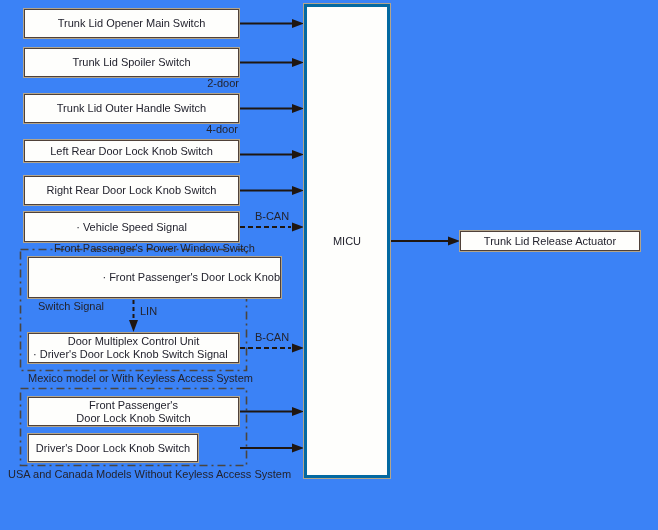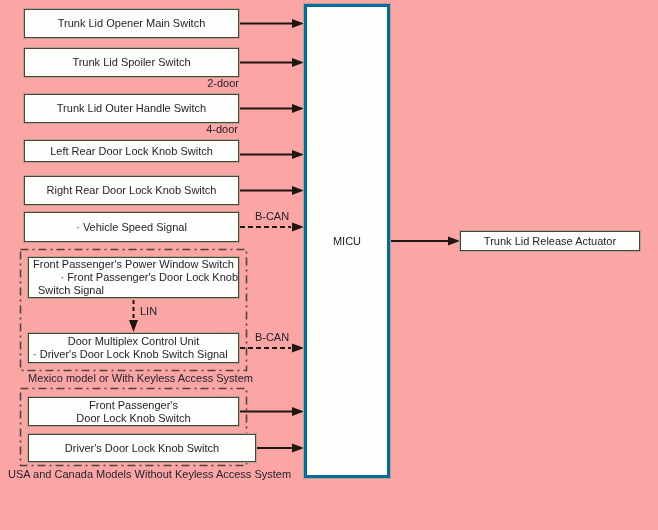--- a/index.html
+++ b/index.html
@@ -1,19 +1,19 @@
 <!DOCTYPE html>
 <html><head>
 <meta charset="utf-8">
 <style>
   html,body { margin:0; padding:0; }
   body { background:#f5f5f3; }
   .canvas {
     position:relative; width:658px; height:530px; overflow:hidden;
-    background:#fca5a5; color:#23232e;
+    background:#3b82f6; color:#23232e;
     font-family:"Liberation Sans", sans-serif; font-size:11px; line-height:13px;
   }
   .connectors { position:absolute; left:0; top:0; width:658px; height:530px; }
   .box {
     position:absolute; box-sizing:border-box;
     background:#fefefc;
     border:1px solid #4f4139; outline:1px solid #b3a58c;
     display:flex; flex-direction:column; justify-content:center;
     text-align:center;
   }
@@ -110,21 +110,21 @@
   <div class="box" style="left:24px; top:176px; width:215px; height:29px;">
     <div class="ln">Right Rear Door Lock Knob Switch</div>
   </div>
 
   <div class="box" style="left:24px; top:212px; width:215px; height:30px;">
     <div class="ln">· Vehicle Speed Signal</div>
   </div>
 
   <div class="flabel ca" style="left:240px; top:210px; width:64px;">B-CAN</div>
 
-  <div class="box" style="left:28px; top:257px; width:211px; height:41px;">
+  <div class="box" style="left:28px; top:257px; width:253px; height:41px;gap:16px;">
     <div class="ln">Front Passenger's Power Window Switch</div>
     <div class="ln ln-left">· Front Passenger's Door Lock Knob</div>
     <div class="ln ln-left2" style="padding-left:9px;">Switch Signal</div>
   </div>
 
   <div class="flabel" style="left:140px; top:305px;">LIN</div>
 
   <div class="box" style="left:28px; top:333px; width:211px; height:30px;">
     <div class="ln">Door Multiplex Control Unit</div>
     <div class="ln ln-left2">· Driver's Door Lock Knob Switch Signal</div>
@@ -132,21 +132,21 @@
 
   <div class="flabel ca" style="left:240px; top:331px; width:64px;">B-CAN</div>
 
   <div class="flabel" style="left:28px; top:372px;">Mexico model or With Keyless Access System</div>
 
   <div class="box" style="left:28px; top:397px; width:211px; height:29px;">
     <div class="ln">Front Passenger's</div>
     <div class="ln">Door Lock Knob Switch</div>
   </div>
 
-  <div class="box" style="left:28px; top:434px; width:228px; height:28px;">
+  <div class="box" style="left:28px; top:434px; width:170px; height:28px;">
     <div class="ln">Driver's Door Lock Knob Switch</div>
   </div>
 
   <div class="flabel" style="left:8px; top:468px;">USA and Canada Models Without Keyless Access System</div>
 
   <div class="micu" style="left:304px; top:4px; width:86px; height:474px;">
     <span>MICU</span>
   </div>
 
   <div class="box" style="left:460px; top:231px; width:180px; height:20px;">

